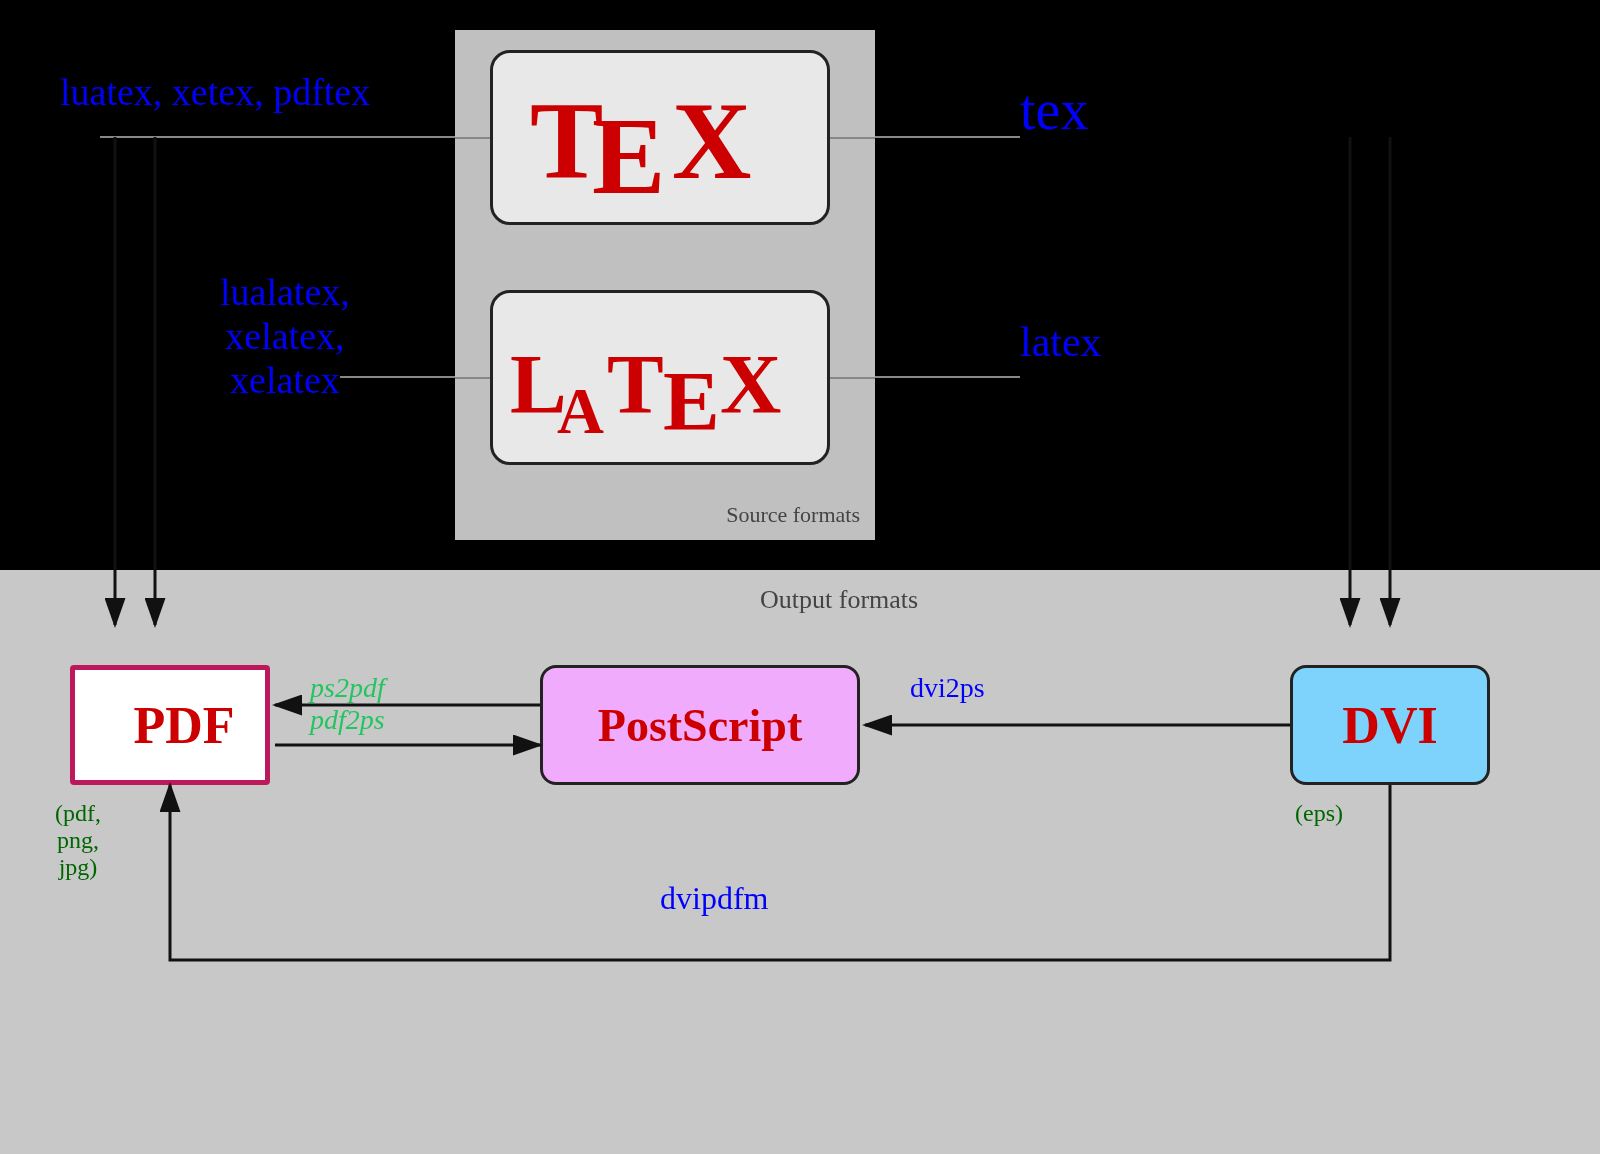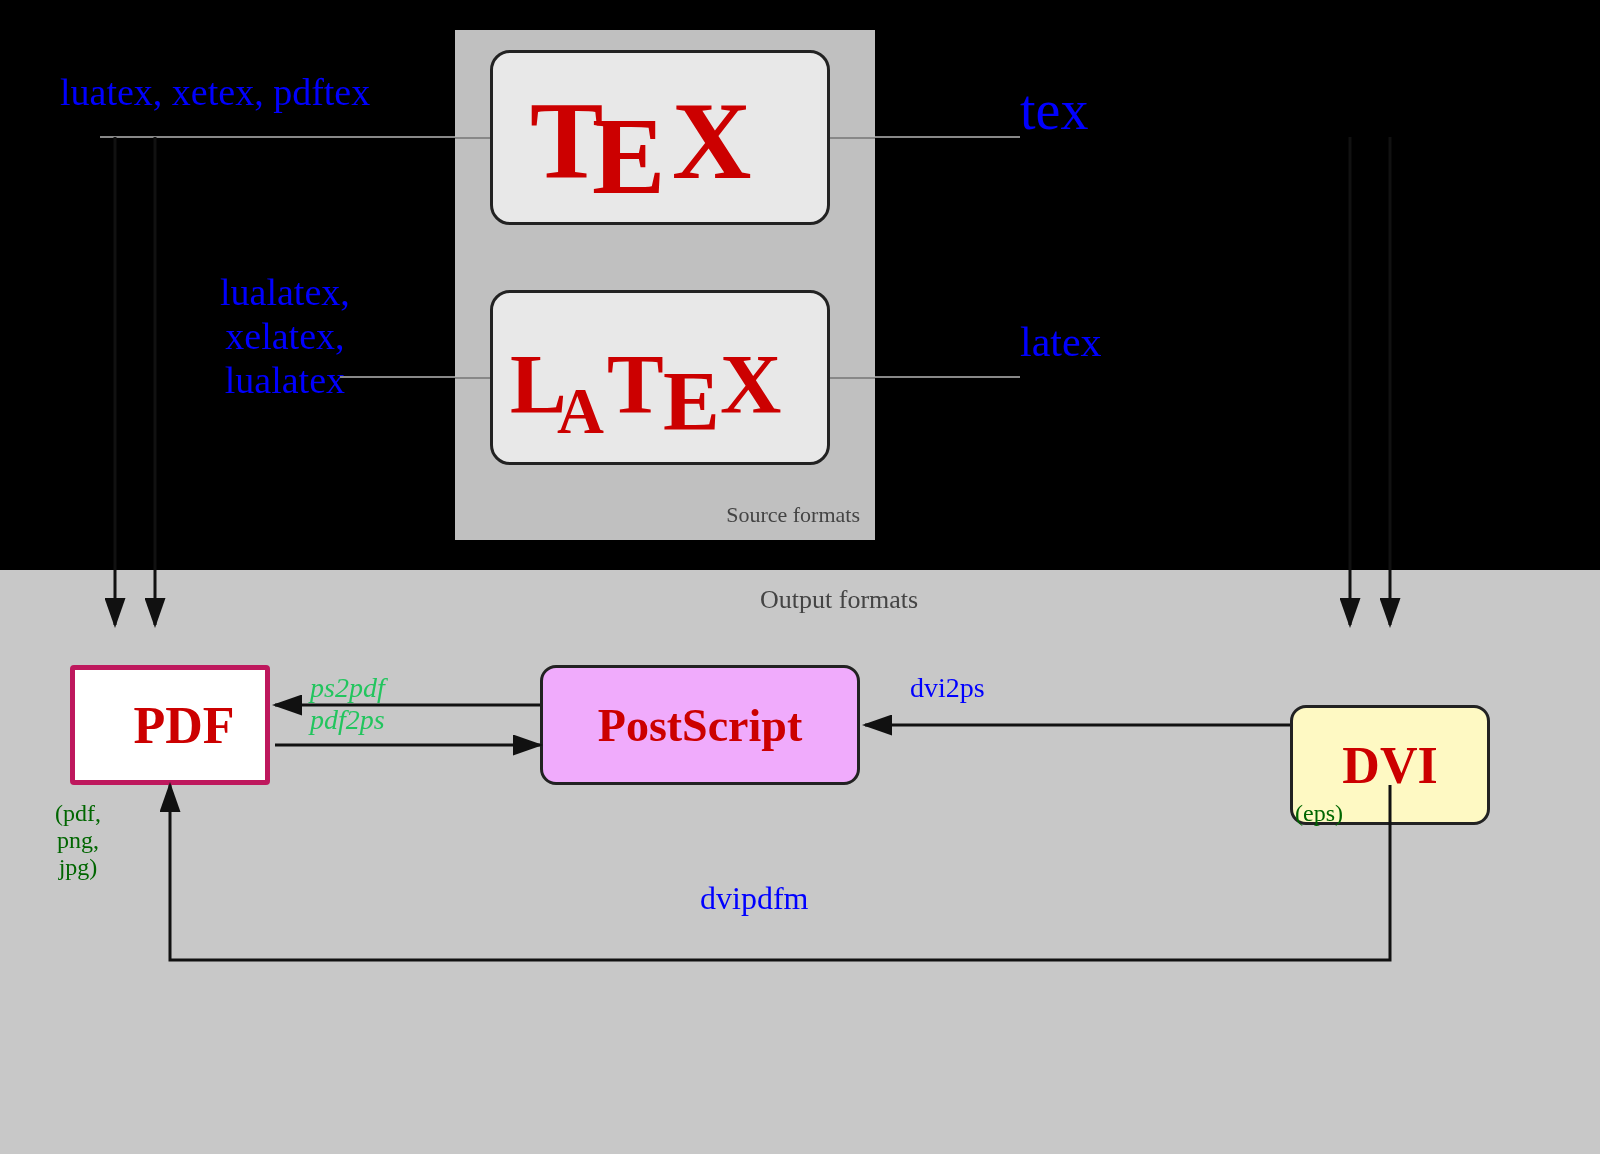--- a/index.html
+++ b/index.html
@@ -174,27 +174,26 @@
       justify-content: center;
     }
 
     
     .dvi-box {
       position: absolute;
       top: 665px;
       left: 1290px;
       width: 200px;
       height: 120px;
-      background: #fef9c3;
+      background: #7dd3fc;
       border: 3px solid #222;
       border-radius: 16px;
       display: flex;
       align-items: center;
       justify-content: center;
-      margin-top: 40px;
     }
 
     .box-label {
       color: #cc0000;
       font-size: 52px;
       font-weight: bold;
       font-family: 'Georgia', serif;
     }
 
     .ps-box .box-label {
@@ -242,21 +241,20 @@
       font-family: 'Georgia', serif;
     }
 
     .label-dvipdfm {
       position: absolute;
       top: 880px;
       left: 660px;
       color: #0000ff;
       font-size: 32px;
       font-family: 'Georgia', serif;
-      margin-left: 40px;
     }
 
     
     .arrows-svg {
       position: absolute;
       top: 0;
       left: 0;
       width: 1600px;
       height: 1154px;
       pointer-events: none;
@@ -287,21 +285,21 @@
     <text x="102" y="105" font-family="Georgia,serif" font-size="85" font-weight="bold" fill="#cc0000">T</text>
     <text x="158" y="122" font-family="Georgia,serif" font-size="85" font-weight="bold" fill="#cc0000">E</text>
     <text x="215" y="105" font-family="Georgia,serif" font-size="85" font-weight="bold" fill="#cc0000">X</text>
   </svg>
 </div>
 
 <div class="label-luatex">luatex, xetex, pdftex</div>
 <div class="label-lualatex">
   <span>lualatex,</span><br>
   <span>xelatex,</span><br>
-  <span>lualatex</span>
+  <span>xelatex</span>
 </div>
 
 <div class="label-tex">tex</div>
 <div class="label-latex">latex</div>
 
 <div class="bottom-section">
 </div>
 
 <div class="output-formats-label">Output formats</div>
 

